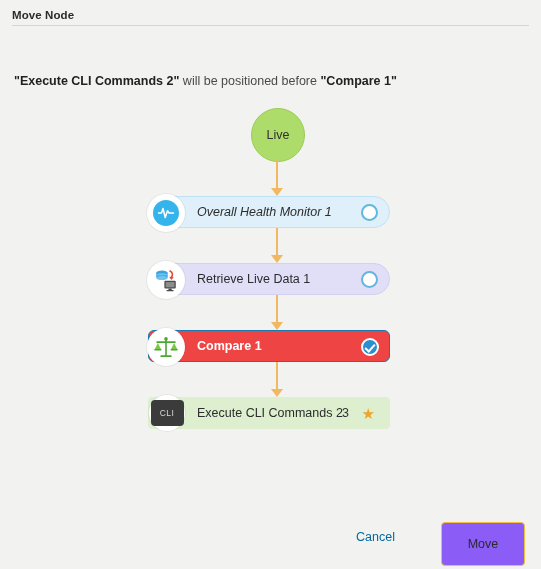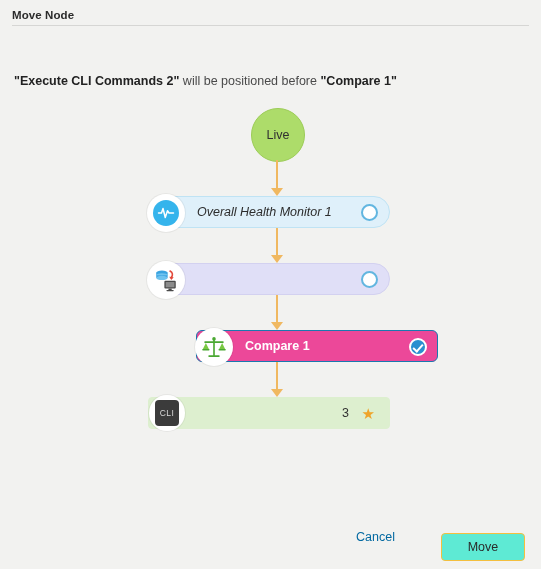--- a/index.html
+++ b/index.html
@@ -107,24 +107,23 @@
   .node.health {
     background: #dff0fa;
     border: 1px solid #bfe3f4;
     font-style: italic;
   }
   .node.retrieve {
     background: #e0dff7;
     border: 1px solid #d3d1f0;
   }
   .node.compare {
-    background: #ec4899;
+    background: #ef4444;
     border: 1px solid #1a78af;
     border-radius: 6px;
-    margin-left: 48px;
   }
   .node.cli {
     background: #ddefcf;
     border: 1px solid #ddefcf;
     border-radius: 4px;
   }
 
   
   .node-icon-wrap {
     position: absolute;
@@ -227,29 +226,28 @@
     color: #0369a1;
     background: none;
     border: none;
     cursor: pointer;
     font-family: "Liberation Sans", sans-serif;
     padding: 4px 6px;
   }
   .btn-move {
     position: absolute;
     right: 16px; top: 13px;
-    width: 84px; height: 28px;
-    background: #5eead4;
+    width: 84px; height: 44px;
+    background: #8b5cf6;
     border: 1px solid #f4bf3e;
     border-radius: 4px;
     font-size: 12.5px;
     color: #2b2b2b;
     cursor: pointer;
     font-family: "Liberation Sans", sans-serif;
-    margin-top: 11px;
   }
 </style>
 </head>
 <body>
 
 <div class="dialog-header">
   <span class="dialog-title">Move Node</span>
 </div>
 <div class="header-rule"></div>
 
@@ -292,20 +290,21 @@
         <rect x="4" y="10.2" width="14" height="3.2" fill="#3aa3e0"></rect>
         <ellipse cx="11" cy="13.4" rx="7" ry="2.6" fill="#6fc3ef"></ellipse>
         <path d="M21 5 q5 3 1.5 8" fill="none" stroke="#e2483a" stroke-width="2" stroke-linecap="round"></path>
         <polygon points="20,12 25.5,12.5 22.5,16" fill="#e2483a"></polygon>
         <rect x="14" y="17" width="14" height="9.5" rx="1.2" fill="#4a4a4a"></rect>
         <rect x="15.6" y="18.5" width="10.8" height="6.5" fill="#8c8c8c"></rect>
         <rect x="19" y="26.5" width="4" height="2" fill="#4a4a4a"></rect>
         <rect x="16.5" y="28.2" width="9" height="1.6" rx="0.8" fill="#4a4a4a"></rect>
       </svg>
     </div>
+    <span class="node-label">Retrieve Live Data 1</span>
     <div class="node-status">
       <div class="status-circle"></div>
     </div>
   </div>
 
   <div class="connector" style="top:195px;height:32px;"></div>
   <div class="arrow-head" style="top:222px;"></div>
 
   <div class="node compare" style="top:230px;">
     <div class="node-icon-wrap">
@@ -324,24 +323,25 @@
     <div class="node-status">
       <div class="status-check"></div>
     </div>
   </div>
 
   <div class="connector" style="top:262px;height:32px;"></div>
   <div class="arrow-head" style="top:289px;"></div>
 
   <div class="node cli" style="top:297px;">
     <div class="node-icon-wrap">
-      <div style="width:24px;height:26px;border-radius:4px;background:#3b3b3b;display:flex;align-items:center;justify-content:center;">
+      <div style="width:33px;height:26px;border-radius:4px;background:#3b3b3b;display:flex;align-items:center;justify-content:center;">
         <span style="color:#d8d8d8;font-size:8.5px;font-family:'Liberation Sans',sans-serif;letter-spacing:0.4px;">CLI</span>
       </div>
     </div>
+    <span class="node-label">Execute CLI Commands 2</span>
     <span class="cli-count">3</span>
     <span class="cli-star">★</span>
   </div>
 
 </div>
 
 <div class="footer">
   <button class="btn-cancel">Cancel</button>
   <button class="btn-move">Move</button>
 </div>

